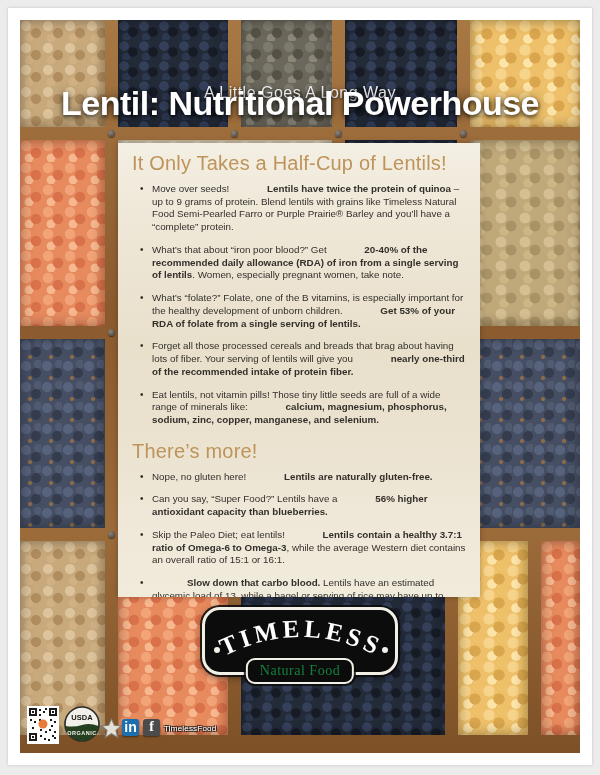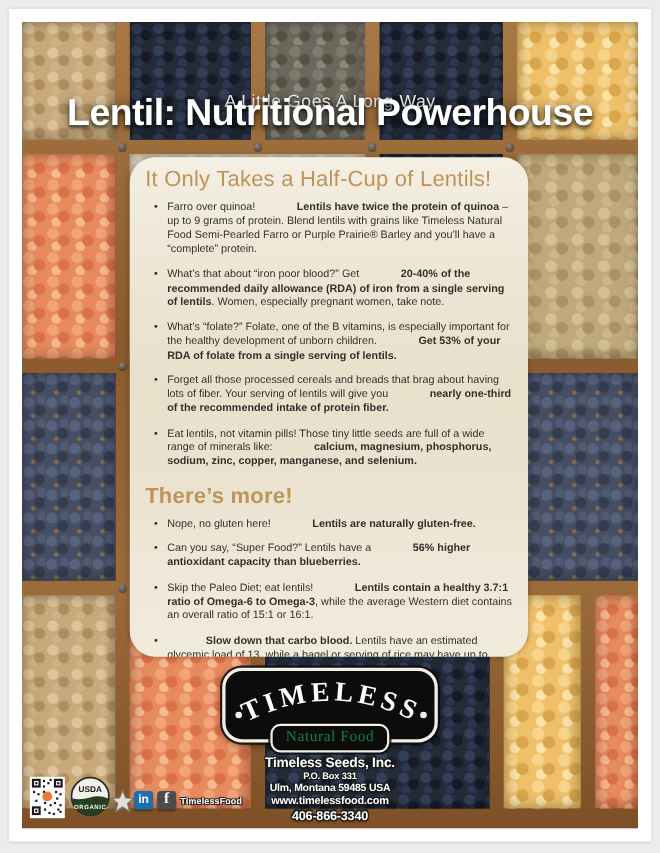--- a/index.html
+++ b/index.html
@@ -57,24 +57,24 @@
         box-shadow:0 1px 1px rgba(0,0,0,.5);}
   
   .tagline{position:absolute;left:0;right:0;top:36px;text-align:center;color:#f3f3f3;
            font-size:16px;letter-spacing:.5px;text-shadow:0 1px 3px rgba(0,0,0,.8);margin-top:28px;}
   .title{position:absolute;left:0;right:0;top:64px;text-align:center;color:#ffffff;
          font-size:34px;font-weight:bold;letter-spacing:-.5px;
          text-shadow:0 2px 4px rgba(0,0,0,.75),0 0 12px rgba(0,0,0,.45);}
   
   .panel{position:absolute;left:98px;top:123px;width:362px;height:454px;overflow:hidden;
          background:linear-gradient(180deg,#f4efe4 0%,#efe8d8 16%,#e9e0cc 44%,#eae1ce 62%,#efe8d8 82%,#f1ebdb 100%);
-         box-shadow:0 0 6px rgba(0,0,0,.25);border-radius:23px;}
+         box-shadow:0 0 6px rgba(0,0,0,.25);}
   .panel-h{margin:0;padding:9px 14px 6px 14px;font-size:20px;font-weight:normal;
            color:var(--heading_tan,#bd9459);letter-spacing:.2px;}
-  .panel-h.second{padding-top:3px;font-weight:bold;}
+  .panel-h.second{padding-top:3px;}
   .panel ul{margin:0 0 2px 0;padding:2px 12px 0 22px;list-style:none;}
   .panel li{display:flex;margin-bottom:10px;font-size:9.8px;line-height:1.3;
             color:var(--body_text,#33302c);}
   .panel .dot{flex:0 0 12px;width:12px;font-size:10px;line-height:1.25;}
   .panel .b{font-weight:bold;padding-left:35px;}
   
   .logo-box{position:absolute;left:182px;top:587px;width:196px;height:68px;
             background:var(--logo_black,#0c0c0c);border:3px solid #f2efe6;border-radius:18px;
             box-shadow:0 0 0 2px rgba(10,10,10,.85),0 2px 8px rgba(0,0,0,.5);}
   .arch{position:absolute;left:4px;top:2px;}
@@ -91,24 +91,24 @@
   .ct-city{font-size:9.5px;line-height:1.25;}
   .ct-web{font-size:10px;line-height:1.25;}
   .ct-phone{font-size:11.5px;line-height:1.3;letter-spacing:1px;}
   
   .social{position:absolute;left:0;top:683px;width:210px;height:48px;}
   .qr{position:absolute;left:7px;top:3px;}
   .usda{position:absolute;left:44px;top:1px;}
   .star{position:absolute;left:81px;top:15px;}
   .sq{position:absolute;top:16px;width:17px;height:17px;border-radius:3px;color:#fff;
       text-align:center;font-weight:bold;box-shadow:0 1px 2px rgba(0,0,0,.45);}
-  .li-sq{left:102px;background:var(--linkedin_blue,#1b6fae);font-size:11px;line-height:17px;}
+  .li-sq{left:102px;background:var(--linkedin_blue,#1b6fae);font-size:14px;line-height:17px;}
   .fb-sq{left:123px;background:var(--facebook_gray,#4b4b4b);font-family:"Liberation Serif",serif;
          font-size:14px;line-height:16px;}
-  .handle{position:absolute;left:144px;top:21px;font-size:8px;font-weight:bold;color:#fff;
+  .handle{position:absolute;left:144px;top:21px;font-size:8px;font-weight:normal;color:#fff;
           letter-spacing:.2px;
           text-shadow:-1px -1px 0 #222,1px -1px 0 #222,-1px 1px 0 #222,1px 1px 0 #222;}
 </style>
 </head>
 <body>
 
 <div class="stage">
   <div class="page">
     <div class="photo">
 
@@ -142,21 +142,21 @@
       <div class="nail" style="left:88px;top:511px"></div>
 
       <div class="tagline">A Little Goes A Long Way</div>
       <div class="title">Lentil: Nutritional Powerhouse</div>
 
       <div class="panel">
         <h2 class="panel-h">It Only Takes a Half-Cup of Lentils!</h2>
         <ul>
             <li>
               <span class="dot">•</span>
-              <span class="bt"><span>Farro over quinoa! </span><span class="b">Lentils have twice the protein of quinoa</span><span> – up to 9 grams of protein. Blend lentils with grains like Timeless Natural Food Semi-Pearled Farro or Purple Prairie® Barley and you’ll have a “complete” protein.</span></span>
+              <span class="bt"><span>Move over seeds! </span><span class="b">Lentils have twice the protein of quinoa</span><span> – up to 9 grams of protein. Blend lentils with grains like Timeless Natural Food Semi-Pearled Farro or Purple Prairie® Barley and you’ll have a “complete” protein.</span></span>
             </li>
             <li>
               <span class="dot">•</span>
               <span class="bt"><span>What’s that about “iron poor blood?” Get </span><span class="b">20-40% of the recommended daily allowance (RDA) of iron from a single serving of lentils</span><span>. Women, especially pregnant women, take note.</span></span>
             </li>
             <li>
               <span class="dot">•</span>
               <span class="bt"><span>What’s “folate?” Folate, one of the B vitamins, is especially important for the healthy development of unborn children. </span><span class="b">Get 53% of your RDA of folate from a single serving of lentils.</span></span>
             </li>
             <li>
@@ -198,27 +198,20 @@
           <circle cx="176" cy="38" r="3" fill="#f2efe6"></circle>
           <text font-family="Liberation Serif, serif" font-size="25" font-weight="bold" fill="#ffffff" letter-spacing="4">
             <textPath href="#arc" xlink:href="#arc" startOffset="50%" text-anchor="middle">TIMELESS</textPath>
           </text>
         </svg>
         <div class="nf-plaque">
           <span>Natural Food</span>
         </div>
       </div>
 
-      <div class="contact">
-        <div class="ct-company">Timeless Seeds, Inc.</div>
-        <div class="ct-po">P.O. Box 331</div>
-        <div class="ct-city">Ulm, Montana 59485 USA</div>
-        <div class="ct-web">www.timelessfood.com</div>
-        <div class="ct-phone">406-866-3340</div>
-      </div>
 
       <div class="social">
         <svg class="qr" width="32" height="38" viewBox="0 0 32 38">
           <rect x="0" y="0" width="32" height="38" fill="#ffffff"></rect>
           <g fill="#1a1a1a">
             <rect x="2" y="2" width="8" height="8"></rect>
               <rect x="22" y="2" width="8" height="8"></rect>
               <rect x="2" y="27" width="8" height="8"></rect>
             <rect x="12" y="3" width="2" height="2"></rect>
               <rect x="16" y="5" width="2" height="2"></rect>

